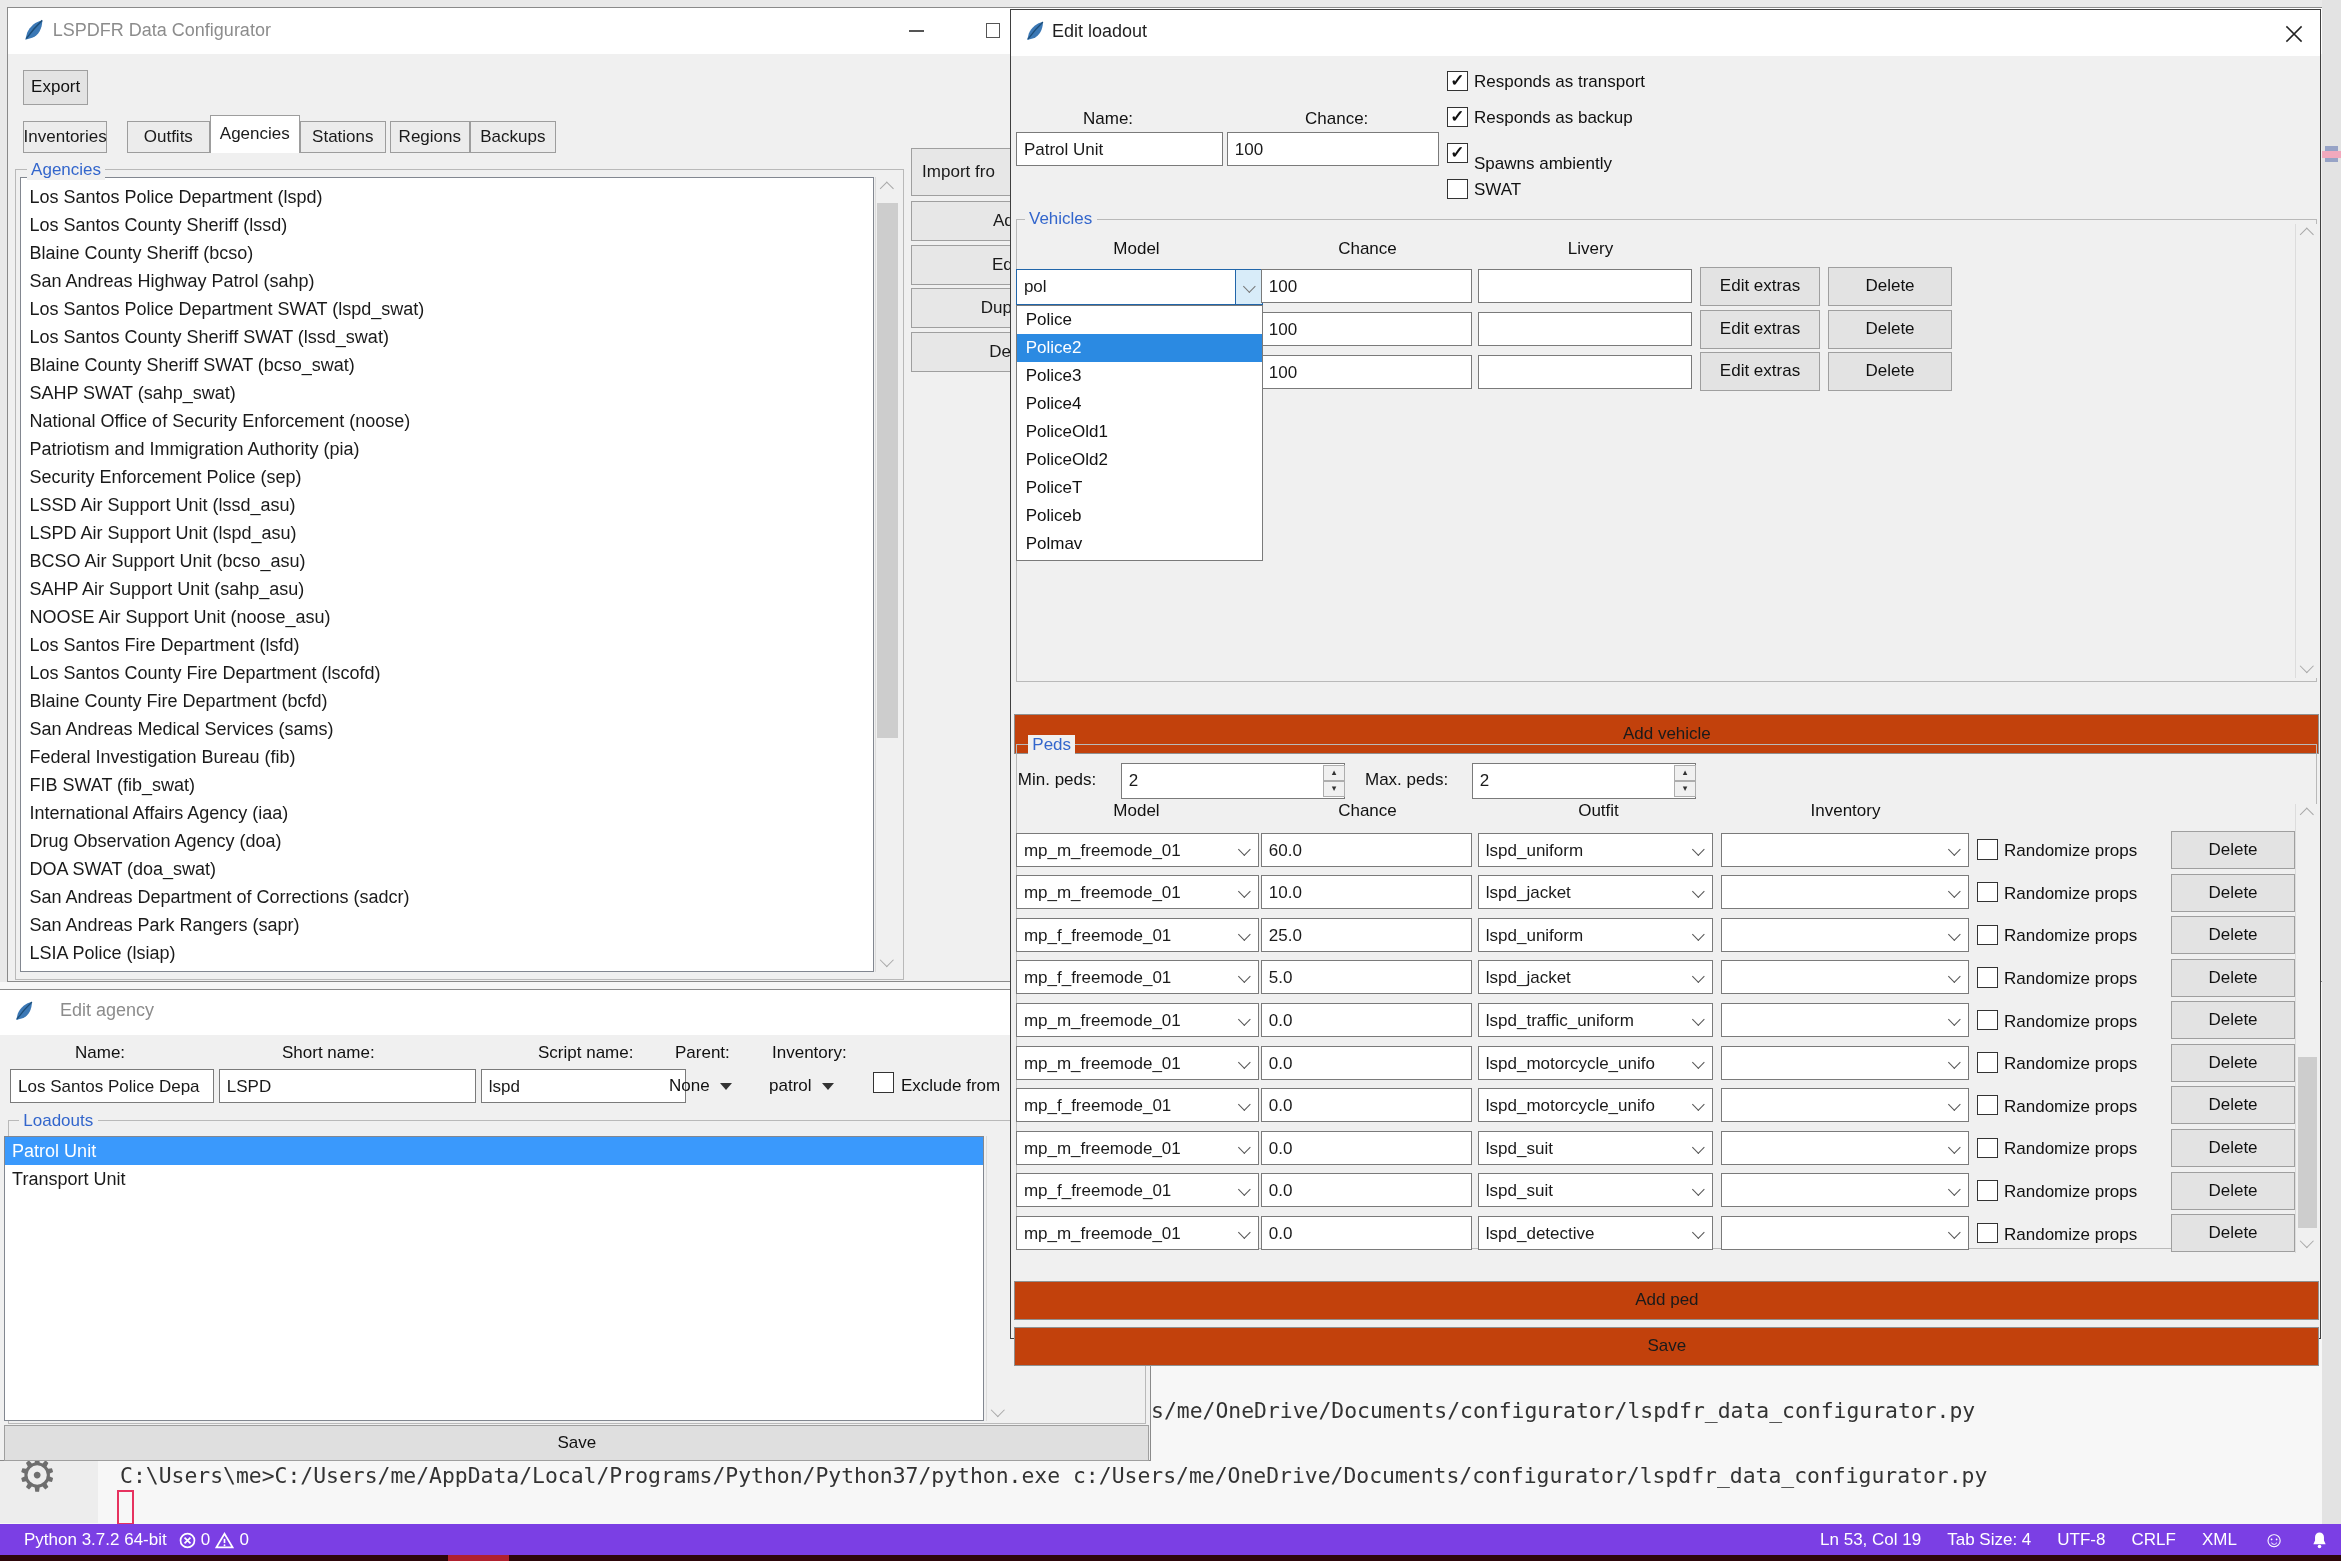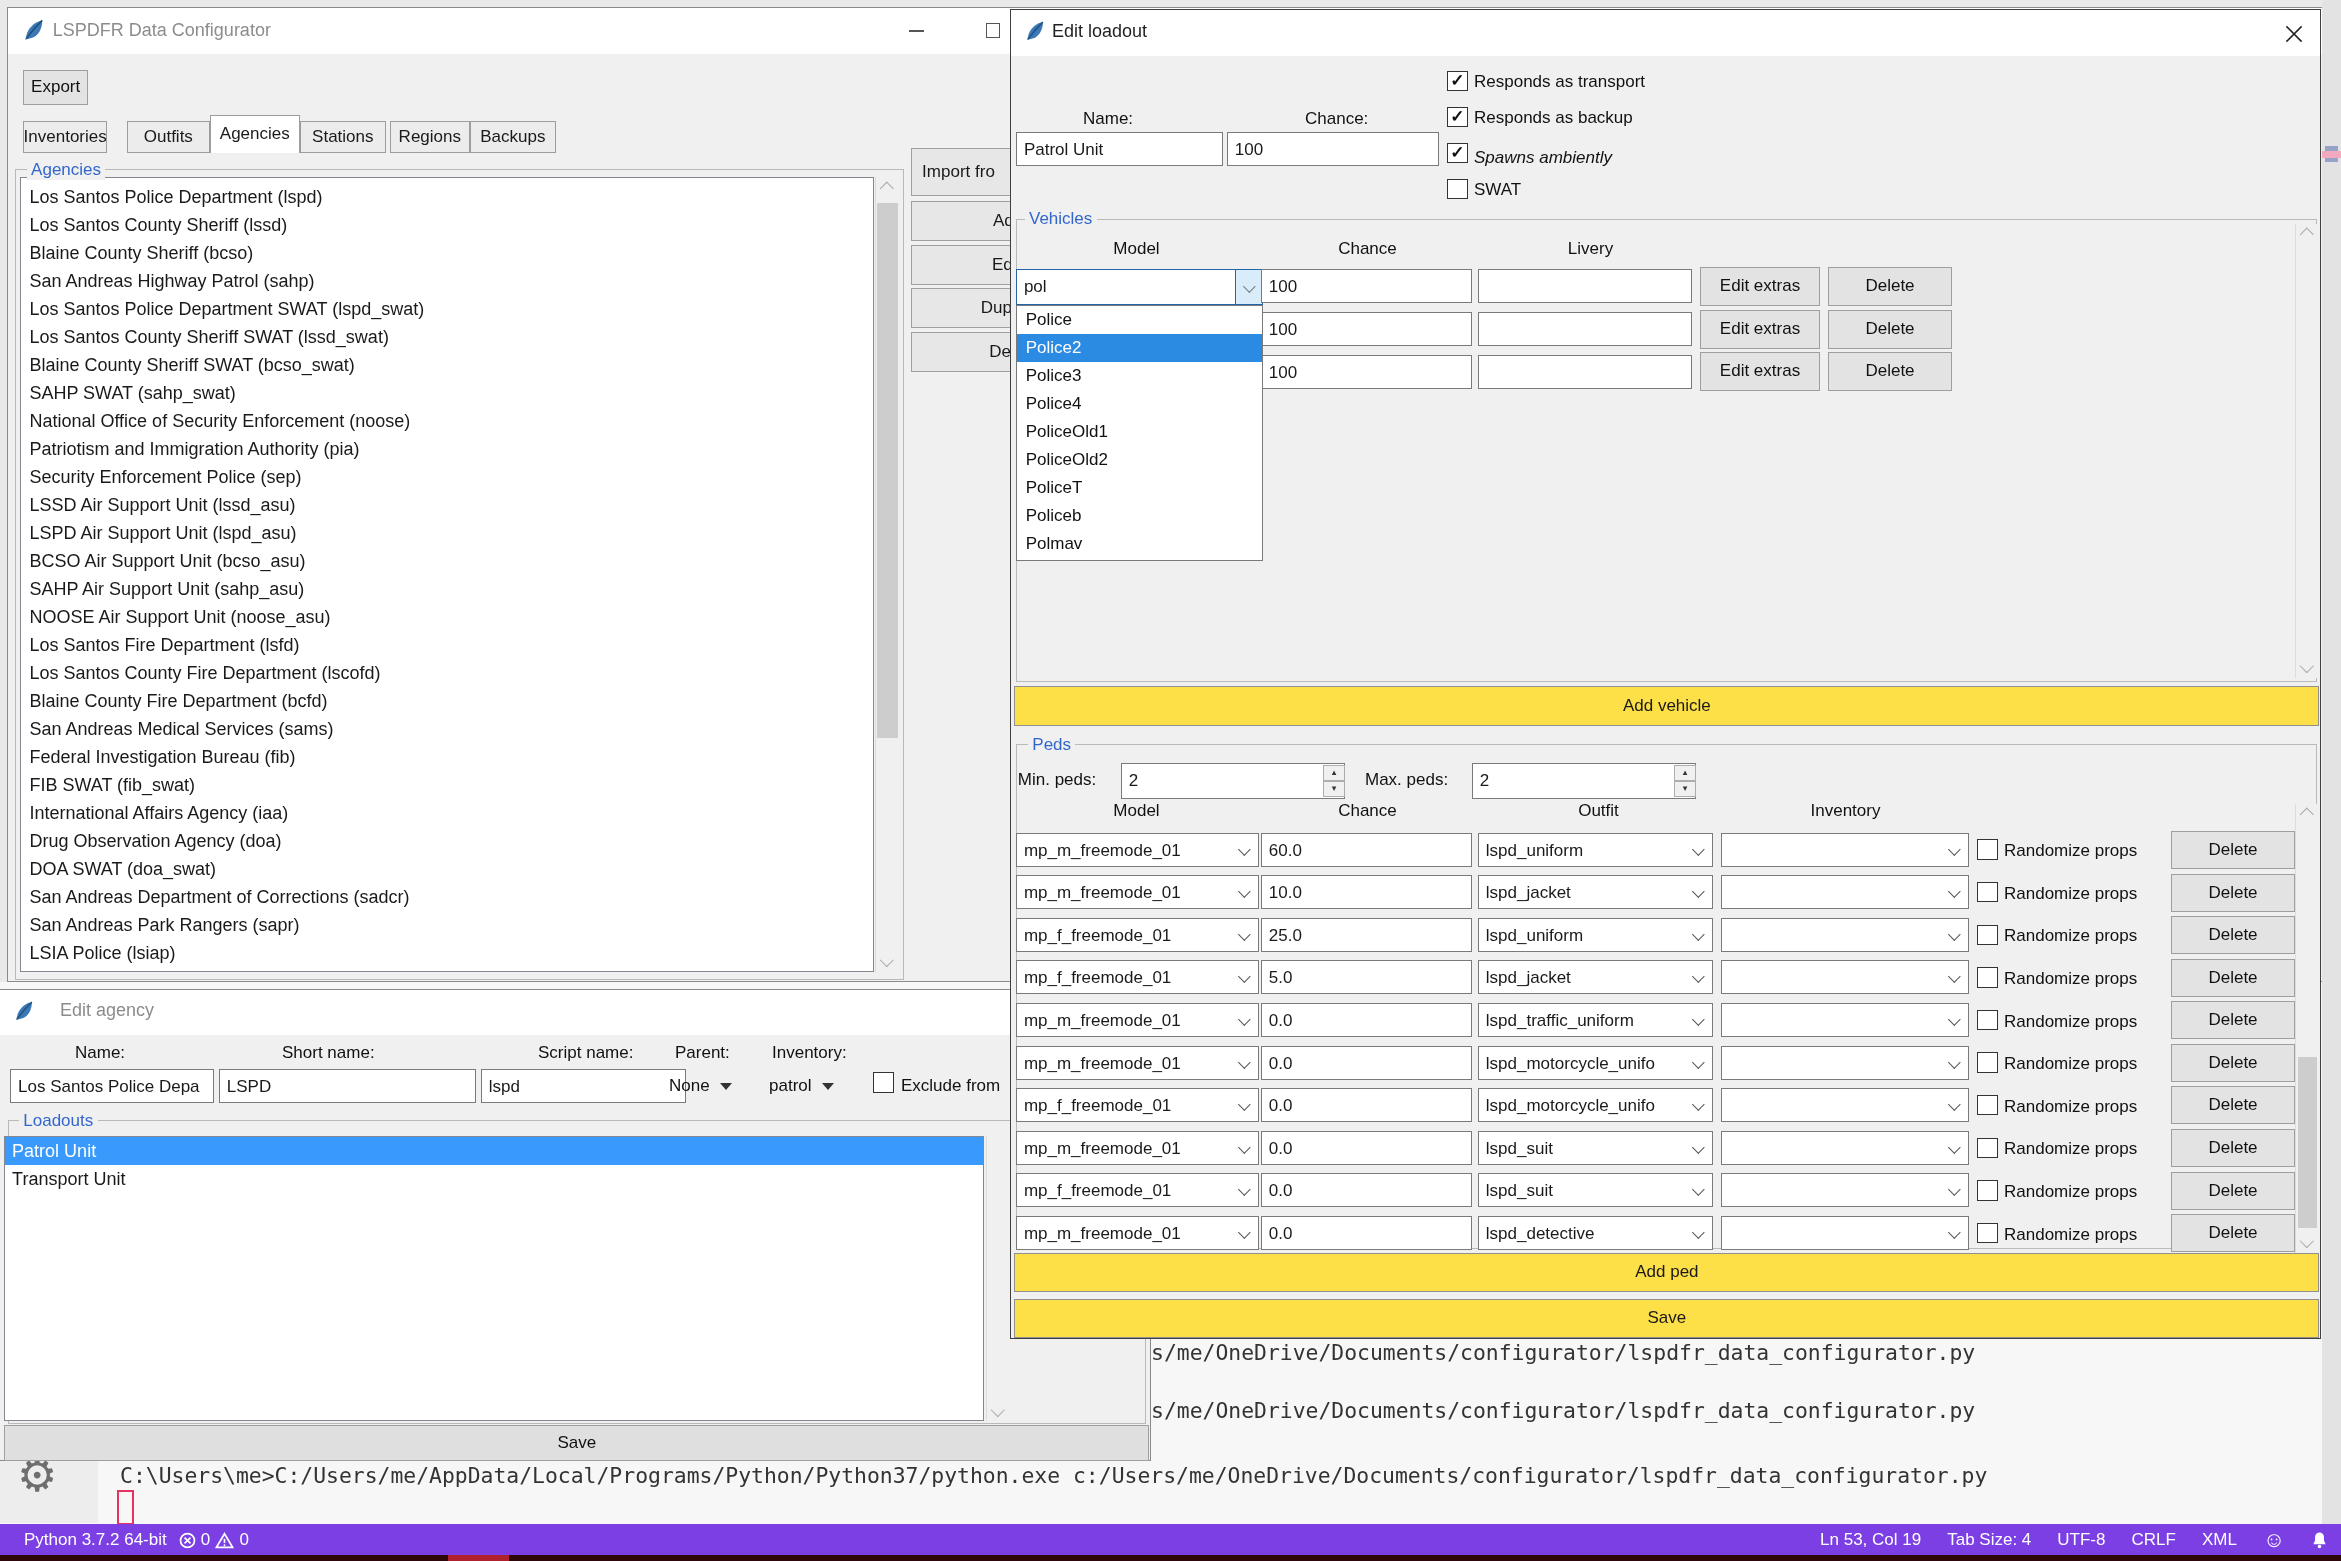--- a/index.html
+++ b/index.html
@@ -80,23 +80,23 @@
   .vrow .entry,.prow .entry{position:absolute;}
   .combo.open{border:1.7px solid #2266aa;padding-left:40px;}
   .arrowbtn{position:absolute;right:0;top:0;width:27px;height:100%;background:#d8ecf9;
     border-left:1.7px solid #2266aa;box-sizing:border-box;}
   .arrowbtn .chev{right:8.6px;top:12px;border-color:#777;}
   .ddlist{position:absolute;left:5.1px;top:295px;width:247px;height:256px;background:#fff;
     border:0.9px solid #7a7a7a;box-sizing:border-box;z-index:40;}
   .ddlist .item{font-size:17px;line-height:28px;padding-left:8.6px;color:#111;}
   .ddlist .item.sel{background:#2b8ae2;color:#fff;}
   .prow{position:relative;height:34px;margin-bottom:8.6px;}
-  .bigbtn{position:absolute;left:3.4px;width:1305px;height:40px;background:#fde047;
+  .bigbtn{position:absolute;left:3.4px;width:1305px;height:40px;background:#c2410c;
     border:0.9px solid #909090;box-sizing:border-box;display:flex;align-items:center;justify-content:center;
-    font-size:17px;}
+    font-size:17px;margin-top:28px;}
   
   .rightstrip{position:absolute;left:2322px;top:0;width:19.7px;height:1524px;background:#e3e3e3;z-index:15;}
   .pinkdash{position:absolute;left:0;top:151px;width:19.7px;height:6.8px;background:#f2a9bd;}
   .bluesq{position:absolute;left:2.6px;top:146px;width:13px;height:16.3px;background:#97a3c6;}
   svg{display:block;}
 </style>
 </head>
 <body>
 
 <div class="screen">
@@ -289,21 +289,21 @@
             <path d="M4 4 L22 22 M22 4 L4 22" stroke="#222" stroke-width="1.8"></path>
           </svg>
       </span>
     </div>
 
     <div class="cb" style="left:436px;top:61px;">✓</div>
     <span class="clabel" style="left:463px;top:62px;">Responds as transport</span>
     <div class="cb" style="left:436px;top:97px;">✓</div>
     <span class="clabel" style="left:463px;top:98px;">Responds as backup</span>
     <div class="cb" style="left:436px;top:133px;">✓</div>
-    <span class="clabel" style="left:463px;top:138px;font-style:italic;">Spawns ambiently</span>
+    <span class="clabel" style="left:463px;top:144px;">Spawns ambiently</span>
     <div class="cb" style="left:436px;top:169px;"></div>
     <span class="clabel" style="left:463px;top:170px;">SWAT</span>
 
     <span class="clabel" style="left:72px;top:99px;">Name:</span>
     <span class="clabel" style="left:294px;top:99px;">Chance:</span>
     <div class="entry" style="left:5.1px;top:122px;width:207px;height:34px;">Patrol Unit</div>
     <div class="entry" style="left:216px;top:122px;width:212px;height:34px;">100</div>
 
     <div class="groupbox" style="left:5.1px;top:209px;width:1301px;height:463px;"></div>
     <span class="grouplabel" style="left:13.7px;top:199px;">Vehicles</span>

